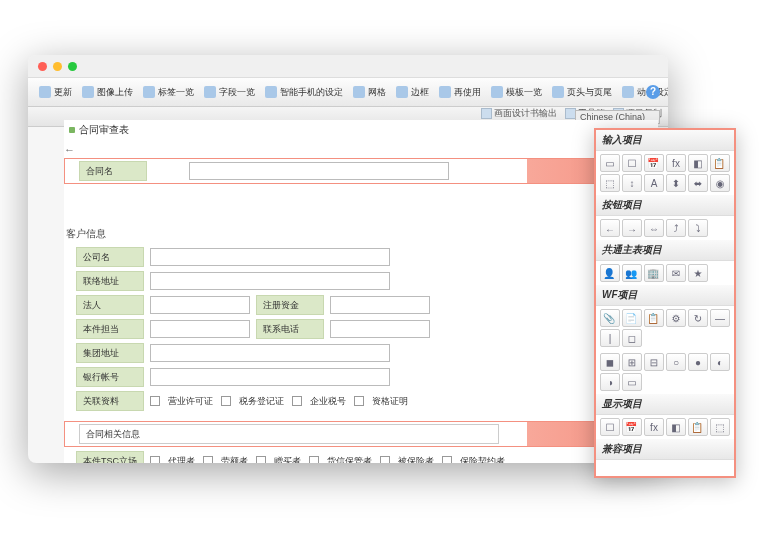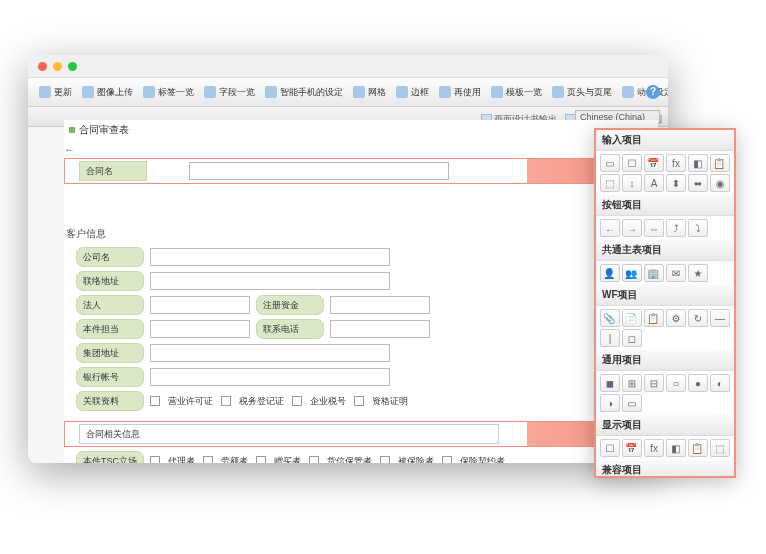--- a/index.html
+++ b/index.html
@@ -14,31 +14,31 @@
 .help-icon { width:14px; height:14px; border-radius:50%; background:#5a9de8; color:#fff; text-align:center; font-size:10px; line-height:14px; font-weight:bold; position:absolute; right:8px; top:30px; }
 .canvas { position:absolute; left:36px; top:65px; right:10px; bottom:0; background:#fff; overflow:hidden; }
 .section-bar { display:flex; align-items:center; gap:4px; font-size:10px; color:#333; padding:3px 5px; }
 .green-dot { width:6px; height:6px; background:#7bb661; border-radius:1px; }
 .back-arrow { font-size:11px; color:#666; padding:2px 0; cursor:pointer; }
 .highlight-row { background:linear-gradient(90deg,#fff 0%,#fff 78%,#f8a89a 78%,#f49080 100%); border:1px solid #f49080; display:flex; align-items:center; height:26px; position:relative; margin:2px 0;gap:36px; }
 .highlight-row .arrow-ind { position:absolute; right:8px; color:#fff; font-size:14px; font-weight:bold; letter-spacing:-2px; }
 .field-label { background:#dbe8c8; border:1px solid #c8d8b0; font-size:9px; color:#333; display:flex; align-items:center; padding:0 6px; height:20px; min-width:68px; }
 .field-input { border:1px solid #bbb; background:#fff; height:18px; flex:1; }
 .form-row { display:flex; align-items:center; gap:6px; padding:2px 0 2px 12px; }
-.form-row .field-label { width:68px; flex-shrink:0;border-radius:7px; }
+.form-row .field-label { width:68px; flex-shrink:0; }
 .form-row .field-input { max-width:240px; }
 .sub-title { font-size:10px; color:#444; padding:4px 2px;margin-top:39px; }
 .chk-row { display:flex; align-items:center; gap:8px; font-size:9px; color:#333; }
 .chk { width:10px; height:10px; border:1px solid #999; background:#fff; }
 .palette { position:absolute; right:30px; top:128px; width:142px; height:350px; background:#fff; border:2px solid #f49080; box-shadow:0 4px 20px rgba(0,0,0,0.25); overflow:hidden; }
-.palette-section-title { background:linear-gradient(#fafafa,#e8e8e8); border-bottom:1px solid #ddd; font-size:10px; color:#333; font-weight:bold; padding:3px 6px; }
+.palette-section-title { background:linear-gradient(#fafafa,#e8e8e8); border-bottom:1px solid #ddd; font-size:10px; color:#333; font-weight:bold; padding:3px 6px;font-style:italic; }
 .palette-grid { display:flex; flex-wrap:wrap; padding:3px 4px; gap:2px; }
 .palette-btn { width:20px; height:18px; background:linear-gradient(#fff,#eee); border:1px solid #ccc; border-radius:2px; display:flex; align-items:center; justify-content:center; cursor:pointer; font-size:10px; color:#667; }
 .locale-select { position:absolute; right:8px; top:3px; font-size:9px; background:#eee; border:1px solid #bbb; padding:1px 14px 1px 4px; }
-.toolbar2 { height:20px; background:linear-gradient(#f5f5f5,#e5e5e5); border-bottom:1px solid #ccc; display:flex; align-items:flex-end; justify-content:flex-end; font-size:9px; color:#555; padding:0 6px; gap:8px; position:relative; }
+.toolbar2 { height:20px; background:linear-gradient(#f5f5f5,#e5e5e5); border-bottom:1px solid #ccc; display:flex; align-items:flex-start; justify-content:flex-end; font-size:9px; color:#555; padding:0 6px; gap:8px; position:relative; }
 .toolbar2 .t2-item { display:flex; align-items:center; gap:2px; cursor:pointer; }
 .toolbar2 .t2-icon { width:11px; height:11px; background:#cde; border:1px solid #abc; }
 .highlight-row .field-label { margin-left:14px; }
 .highlight-row .field-input { max-width:260px; margin-left:6px; }
 .two-col .field-input{ max-width:100px; }
 </style>
 </head>
 <body>
 
 <div class="app-window">
@@ -231,21 +231,20 @@
     <div class="palette-grid">
       <div class="palette-btn">📎</div>
       <div class="palette-btn">📄</div>
       <div class="palette-btn">📋</div>
       <div class="palette-btn">⚙</div>
       <div class="palette-btn">↻</div>
       <div class="palette-btn">—</div>
       <div class="palette-btn">|</div>
       <div class="palette-btn">◻</div>
     </div>
-    <div class="palette-section-title">通用项目</div>
     <div class="palette-grid">
       <div class="palette-btn">◼</div>
       <div class="palette-btn">⊞</div>
       <div class="palette-btn">⊟</div>
       <div class="palette-btn">○</div>
       <div class="palette-btn">●</div>
       <div class="palette-btn">◐</div>
       <div class="palette-btn">◑</div>
       <div class="palette-btn">▭</div>
     </div>

